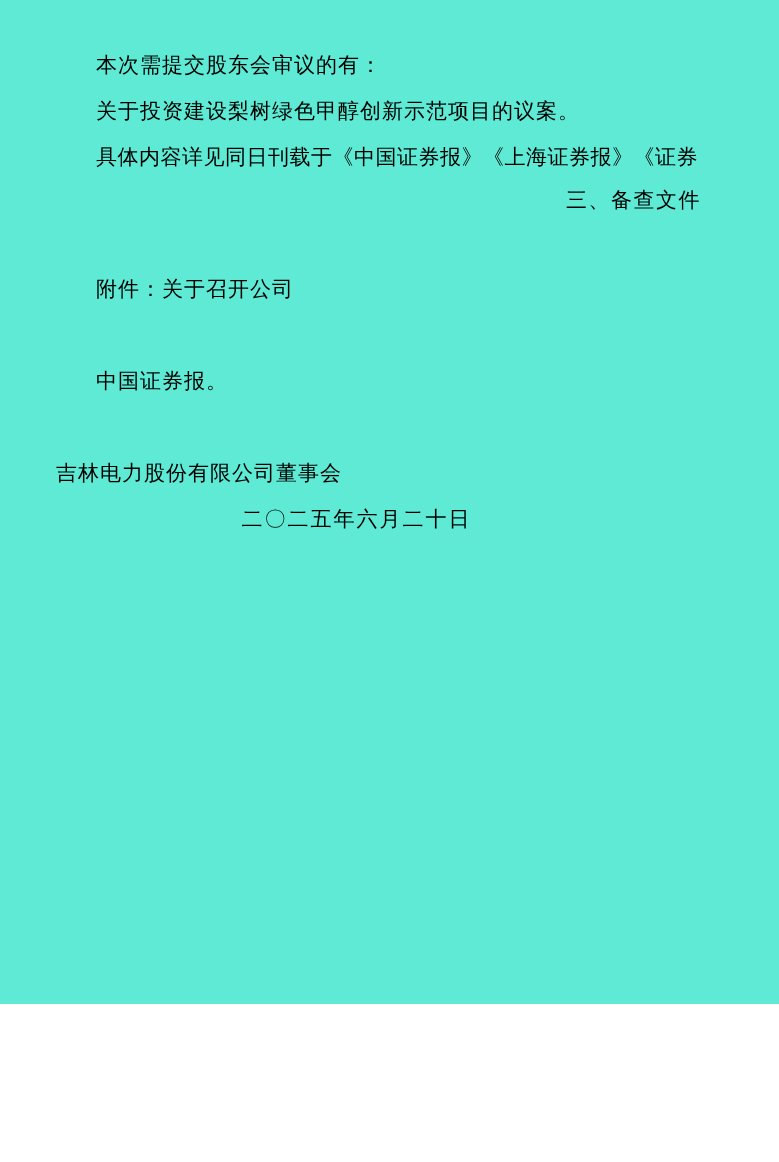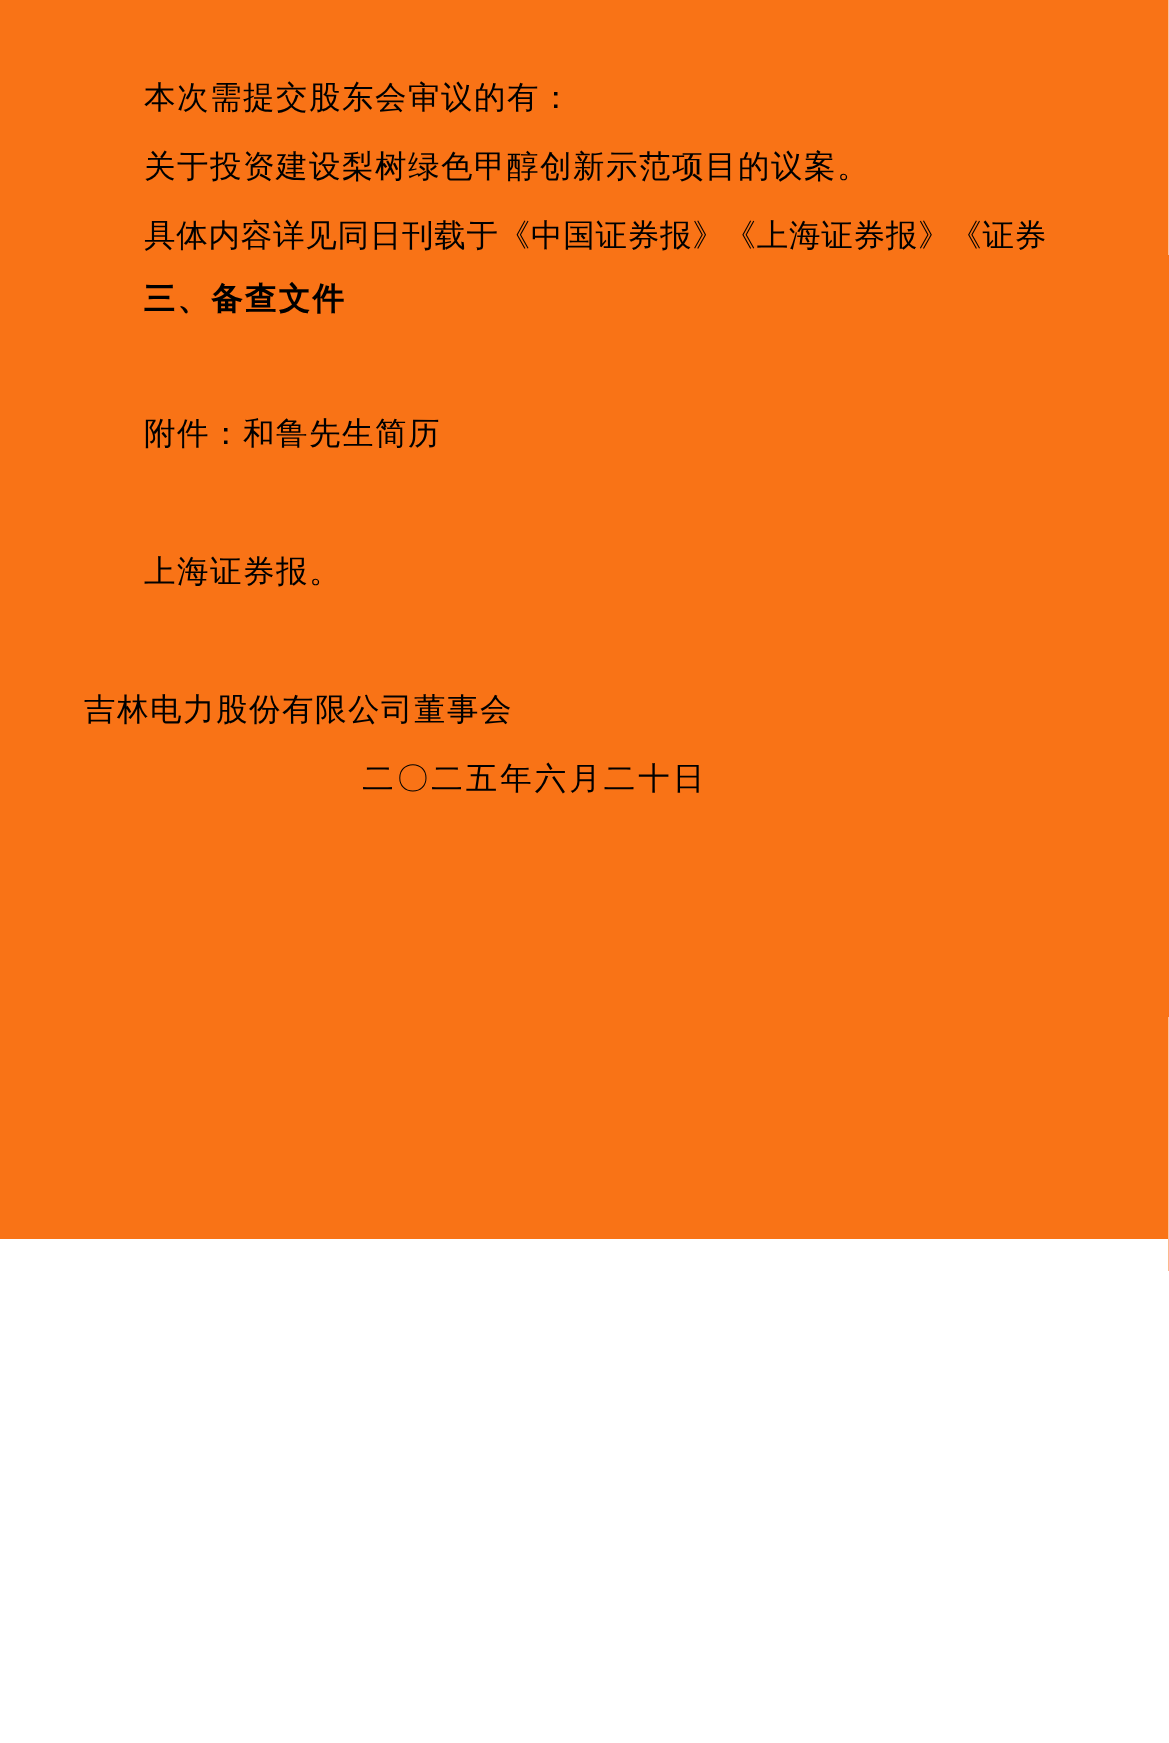--- a/index.html
+++ b/index.html
@@ -3,22 +3,22 @@
 <meta charset="utf-8">
 <style>
   html, body {
     margin: 0;
     padding: 0;
     background: #ffffff;
   }
   .page {
     position: relative;
     width: 779px;
-    height: 826px;
-    background: #f97316;
+    height: 1004px;
+    background: #5eead4;
     color: #000000;
     font-family: "Liberation Serif", "DejaVu Serif", serif;
     font-size: 21px;
     letter-spacing: 1px;
     box-sizing: border-box;
     padding: 42px 78px 0 56px;
     overflow: hidden;
   }
   .para {
     line-height: 46px;
@@ -29,24 +29,25 @@
     line-height: 46px;
     text-indent: 0;
     white-space: nowrap;
   }
   .p-just {
     letter-spacing: 0.5px;
   }
   .heading {
     line-height: 40px;
     text-indent: 40px;
-    font-weight: bold;
+    font-weight: normal;
     font-family: "Liberation Sans", "DejaVu Sans", sans-serif;
     letter-spacing: 1.5px;
     white-space: nowrap;
+    text-align: right;
   }
   .blank {
     height: 46px;
   }
   .sig-company {
     line-height: 46px;
     text-align: left;
     padding-right: 11px;
     white-space: nowrap;
   }
@@ -79,25 +80,25 @@
 
   <div>
     <div class="para p-just">具体内容详见同日刊载于《中国证券报》《上海证券报》《证券</div>
   </div>
 
   <div class="heading">三、备查文件</div>
 
 
   <div class="blank"></div>
 
-  <div class="para">附件：和鲁先生简历</div>
+  <div class="para">附件：关于召开公司</div>
 
   <div class="blank"></div>
 
-  <div class="para">上海证券报。</div>
+  <div class="para">中国证券报。</div>
 
   <div class="blank"></div>
 
   <div class="sig-company">吉林电力股份有限公司董事会</div>
 
   <div class="sig-date">二〇二五年六月二十日</div>
 
   <div class="page-number">4</div>
 
 </div>

